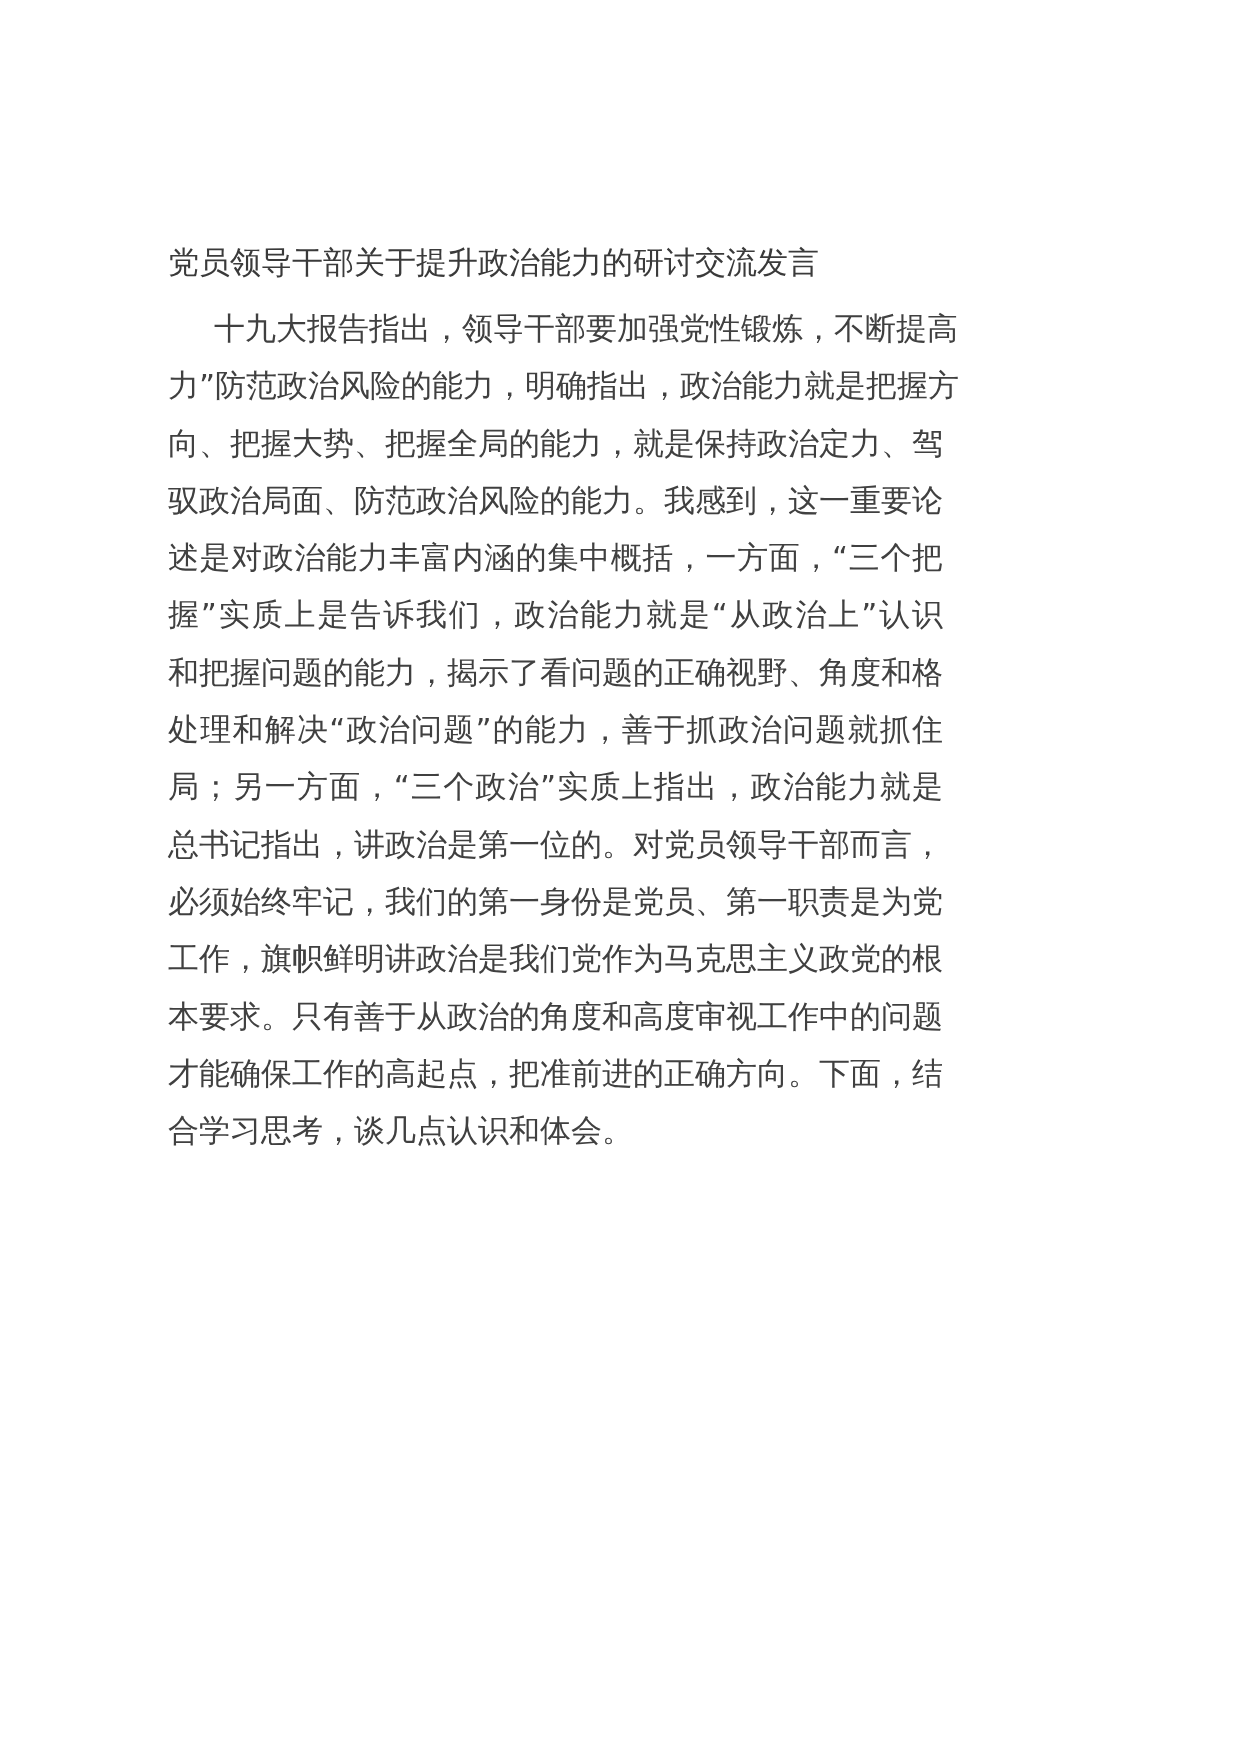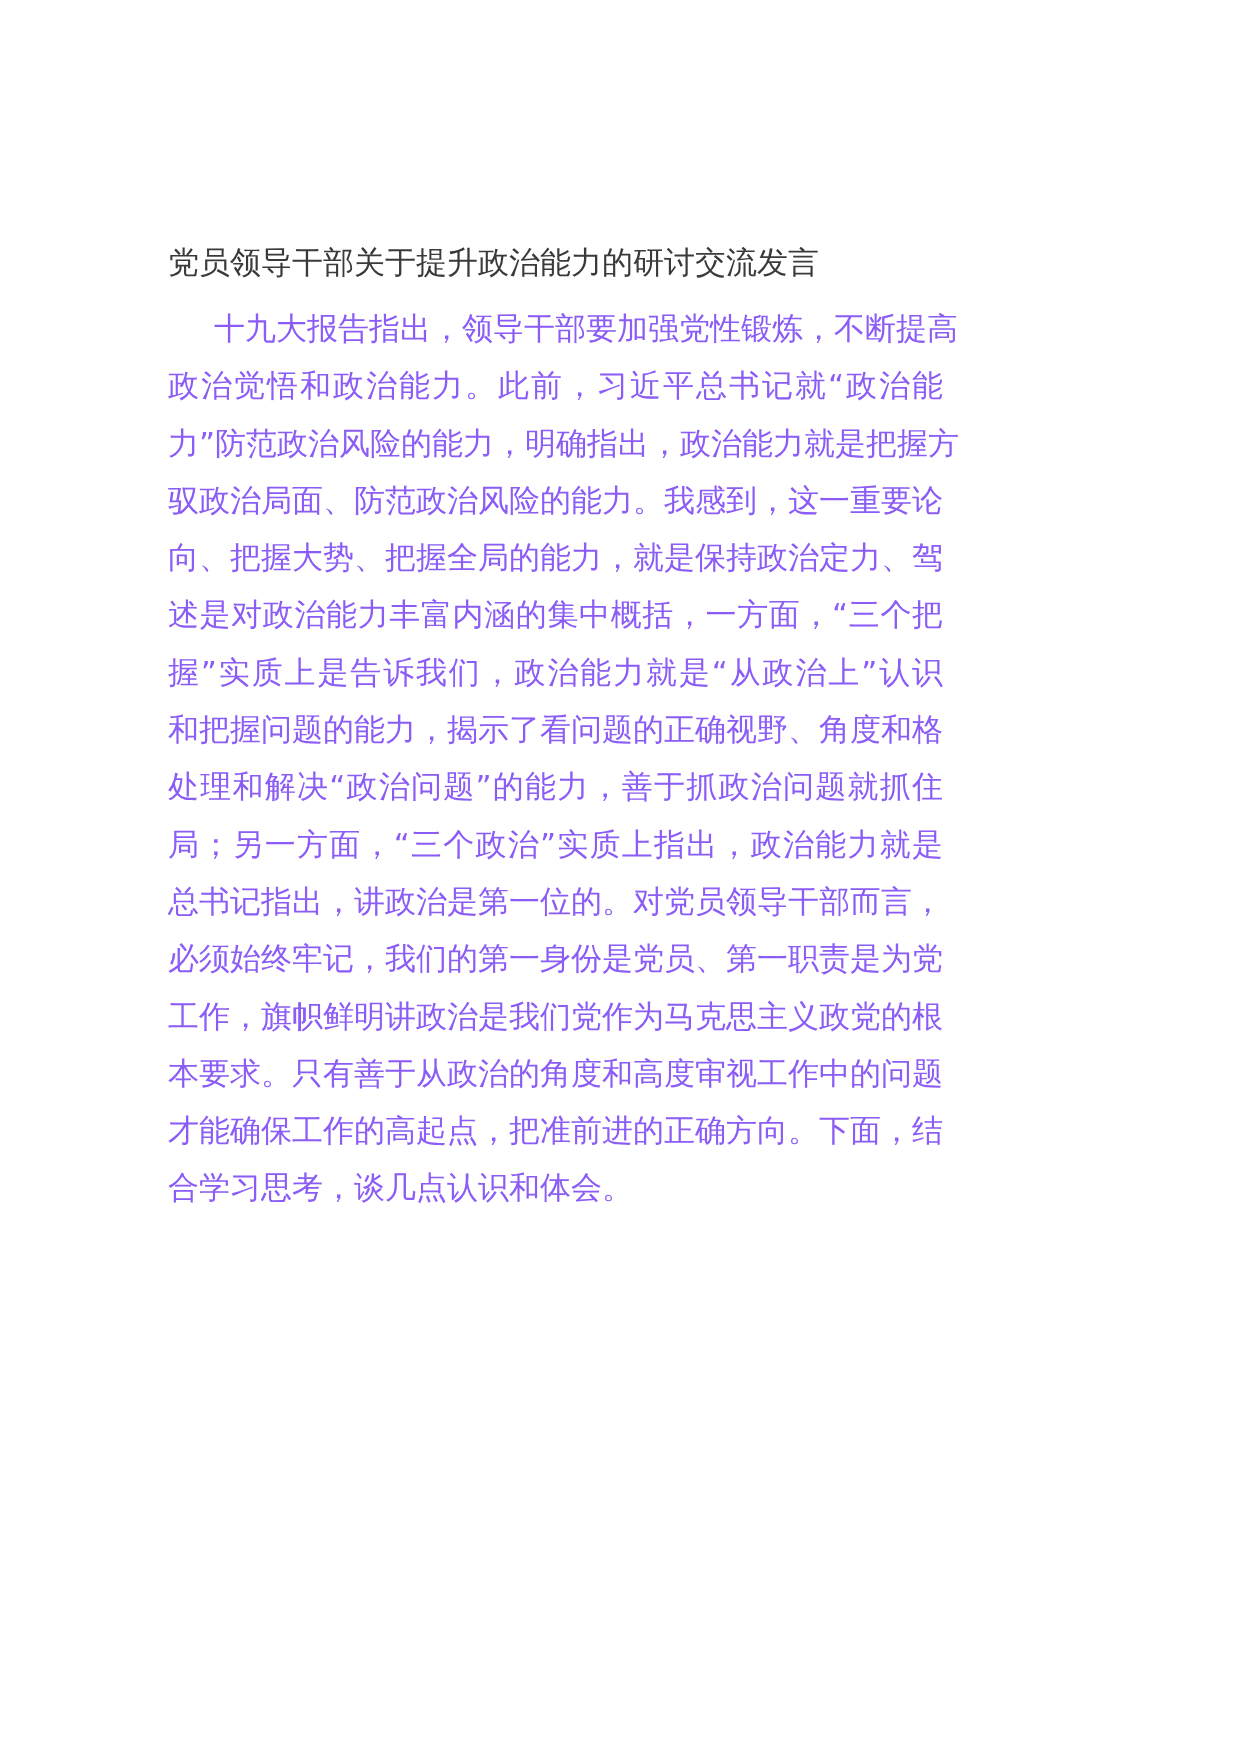--- a/index.html
+++ b/index.html
@@ -9,37 +9,36 @@
       background: #ffffff;
     }
     .title {
       position: absolute; left: 168px; top: 222px; width: 900px;
       font-family: "DejaVu Sans", "Liberation Sans", sans-serif;
       font-size: 31px; line-height: 44px; color: #3a3a3a; white-space: nowrap;
     }
     .body {
       position: absolute; left: 168px; top: 282px; width: 775px;
       font-family: "DejaVu Sans", "Liberation Sans", sans-serif;
-      font-size: 31px; line-height: 57.3px; color: #8b5cf6;
+      font-size: 31px; line-height: 57.3px; color: #404040;
     }
     .line { display: block; white-space: nowrap; height: 57.3px; text-align: justify; text-align-last: justify; }
     .line.indent { padding-left: 46px; }
     .line.last { text-align-last: left; }
   </style>
 </head>
 <body>
 
 <div class="page">
   <div class="title">党员领导干部关于提升政治能力的研讨交流发言</div>
   <div class="body">
     <span class="line indent">十九大报告指出，领导干部要加强党性锻炼，不断提高</span>
-    <span class="line">政治觉悟和政治能力。此前，习近平总书记就“政治能</span>
     <span class="line">力”防范政治风险的能力，明确指出，政治能力就是把握方</span>
+    <span class="line">向、把握大势、把握全局的能力，就是保持政治定力、驾</span>
     <span class="line">驭政治局面、防范政治风险的能力。我感到，这一重要论</span>
-    <span class="line">向、把握大势、把握全局的能力，就是保持政治定力、驾</span>
     <span class="line">述是对政治能力丰富内涵的集中概括，一方面，“三个把</span>
     <span class="line">握”实质上是告诉我们，政治能力就是“从政治上”认识</span>
     <span class="line">和把握问题的能力，揭示了看问题的正确视野、角度和格</span>
     <span class="line">处理和解决“政治问题”的能力，善于抓政治问题就抓住</span>
     <span class="line">局；另一方面，“三个政治”实质上指出，政治能力就是</span>
     <span class="line">总书记指出，讲政治是第一位的。对党员领导干部而言，</span>
     <span class="line">必须始终牢记，我们的第一身份是党员、第一职责是为党</span>
     <span class="line">工作，旗帜鲜明讲政治是我们党作为马克思主义政党的根</span>
     <span class="line">本要求。只有善于从政治的角度和高度审视工作中的问题</span>
     <span class="line">才能确保工作的高起点，把准前进的正确方向。下面，结</span>

